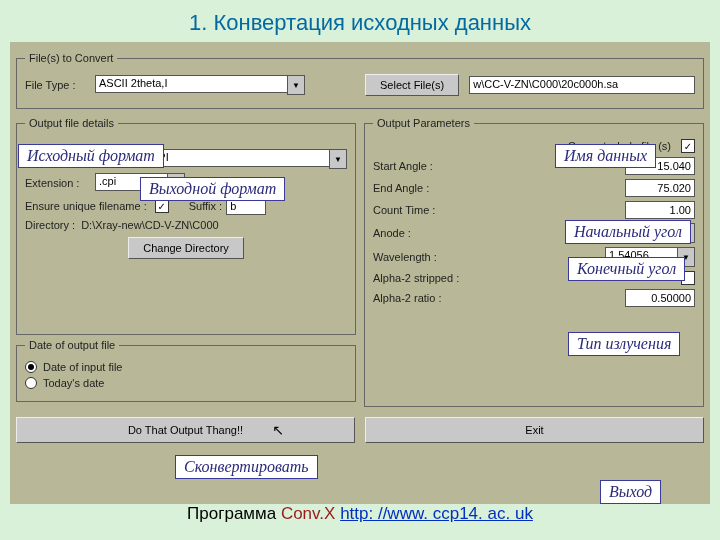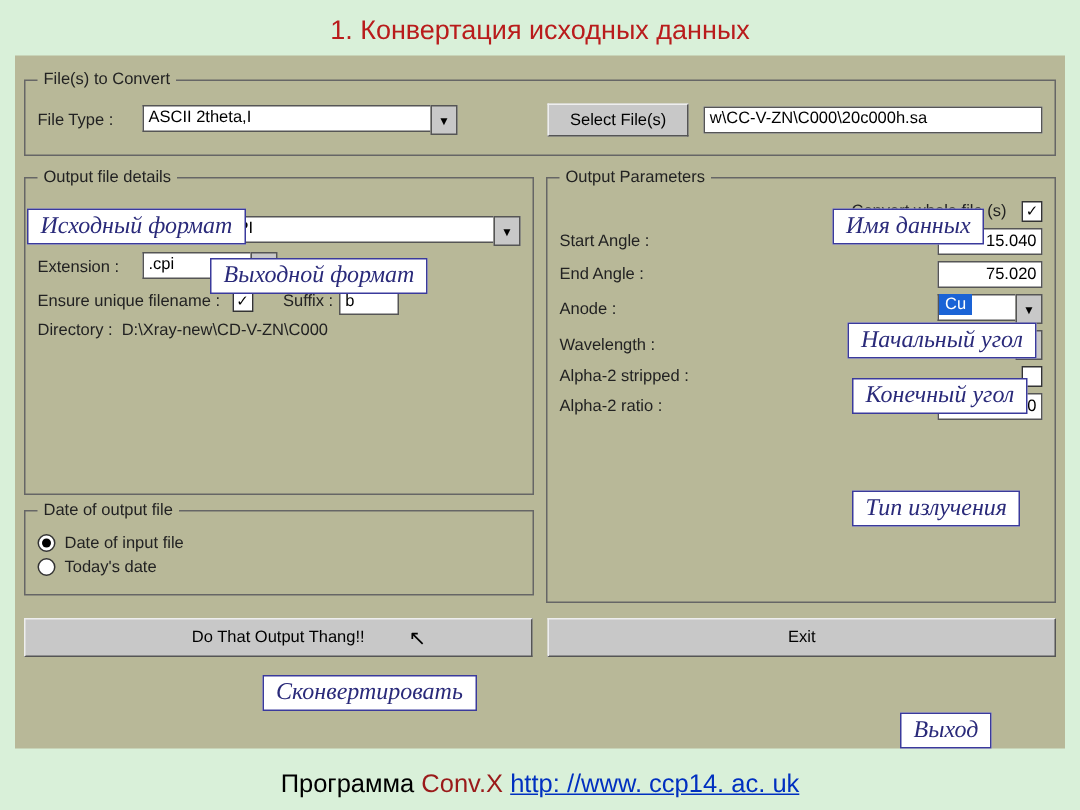--- a/index.html
+++ b/index.html
@@ -7,22 +7,22 @@
     margin: 0;
     background: #d9f0d9;
     font-family: Arial, sans-serif;
     font-size: 11px;
     width: 720px;
     height: 540px;
     position: relative;
   }
   .title {
     text-align: center;
-    font-size: 18px;
-    color: #b91c1c;
+    font-size: 22px;
+    color: #0369a1;
     padding: 10px 0 6px 0;
   }
   .mainpanel {
     background: #b8b898;
     margin: 0 10px;
     padding: 6px 6px 8px 6px;
     height: 462px;
     position: relative;
   }
   fieldset.grp {
@@ -94,21 +94,21 @@
     color: #2a2a7a;
     font-style: italic;
     font-family: "Times New Roman", serif;
     font-size: 16px;
     padding: 2px 8px;
     z-index: 10;
   }
   .footer {
     text-align: center;
     font-size: 17px;
-    padding-top: 14px;
+    padding-top: 0;
   }
   .footer a { color: #0030c0; text-decoration: underline; }
   .prog { color: #9a1a1a; }
   .bottom-row { display: flex; gap: 10px; margin-top: 6px; }
   .bottom-row .btn { flex: 1; height: 26px; }
   .anode-val {
     background: #1a63d6;
     color: #fff;
     padding: 1px 4px;
   }
@@ -161,20 +161,23 @@
           <span style="width:20px"></span>
           <span class="lbl">Suffix :</span>
           <span style="width:4px"></span>
           <input class="txt" style="width: 40px;" value="b">
         </div>
         <div class="row">
           <span class="lbl">Directory :</span>
           <span style="width:6px"></span>
           <span class="lbl">D:\Xray-new\CD-V-ZN\C000</span>
         </div>
+        <div class="row" style="justify-content:center;margin-top:6px">
+          <div class="btn">Change Directory</div>
+        </div>
       </fieldset>
 
       <fieldset class="grp">
         <legend>Date of output file</legend>
         <div class="row">
           <span class="radio on"></span>
           <span class="lbl">Date of input file</span>
         </div>
         <div class="row">
           <span class="radio"></span>
@@ -191,20 +194,24 @@
           <span style="width:10px"></span>
           <span class="chk">✓</span>
         </div>
         <div class="row">
           <span class="lbl" style="flex:1">Start Angle :</span>
           <input class="txt" style="width: 70px; text-align: right;" value="15.040">
         </div>
         <div class="row">
           <span class="lbl" style="flex:1">End Angle :</span>
           <input class="txt" style="width: 70px; text-align: right;" value="75.020">
+        </div>
+        <div class="row">
+          <span class="lbl" style="flex:1">Count Time :</span>
+          <input class="txt" style="width: 70px; text-align: right;" value="1.00">
         </div>
         <div class="row">
           <span class="lbl" style="flex:1">Anode :</span>
           <div class="combo" style="width:70px">
             <div class="txt" style="padding:0"><span class="anode-val">Cu</span></div>
             <div class="combo-btn">▼</div>
           </div>
         </div>
         <div class="row">
           <span class="lbl" style="flex:1">Wavelength :</span>

